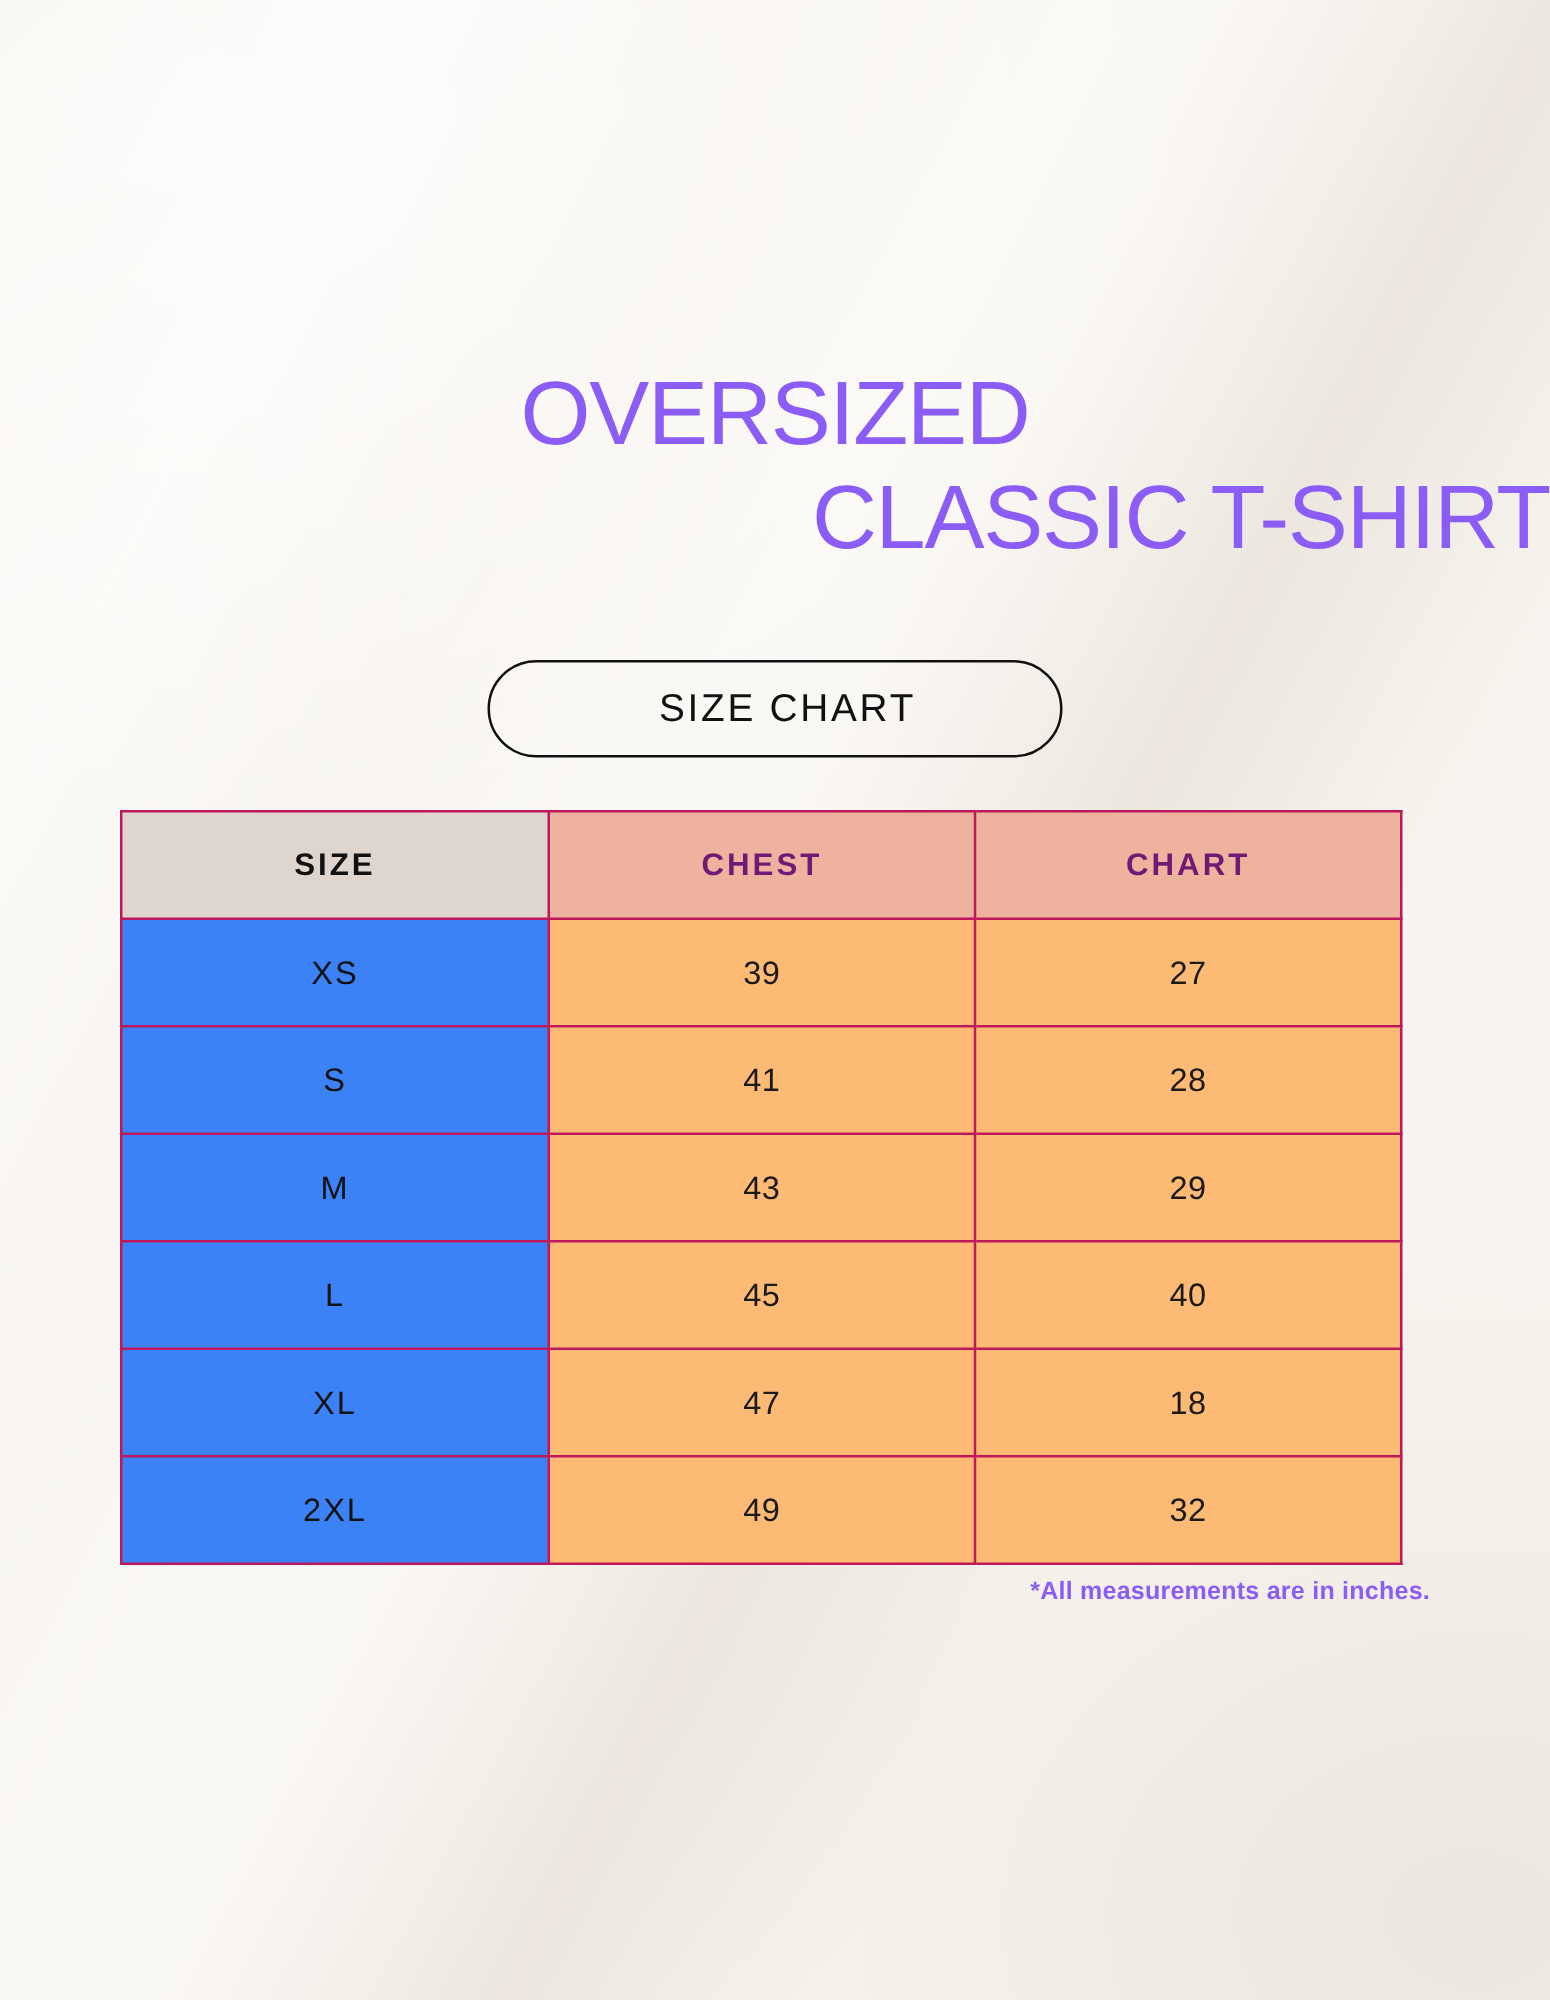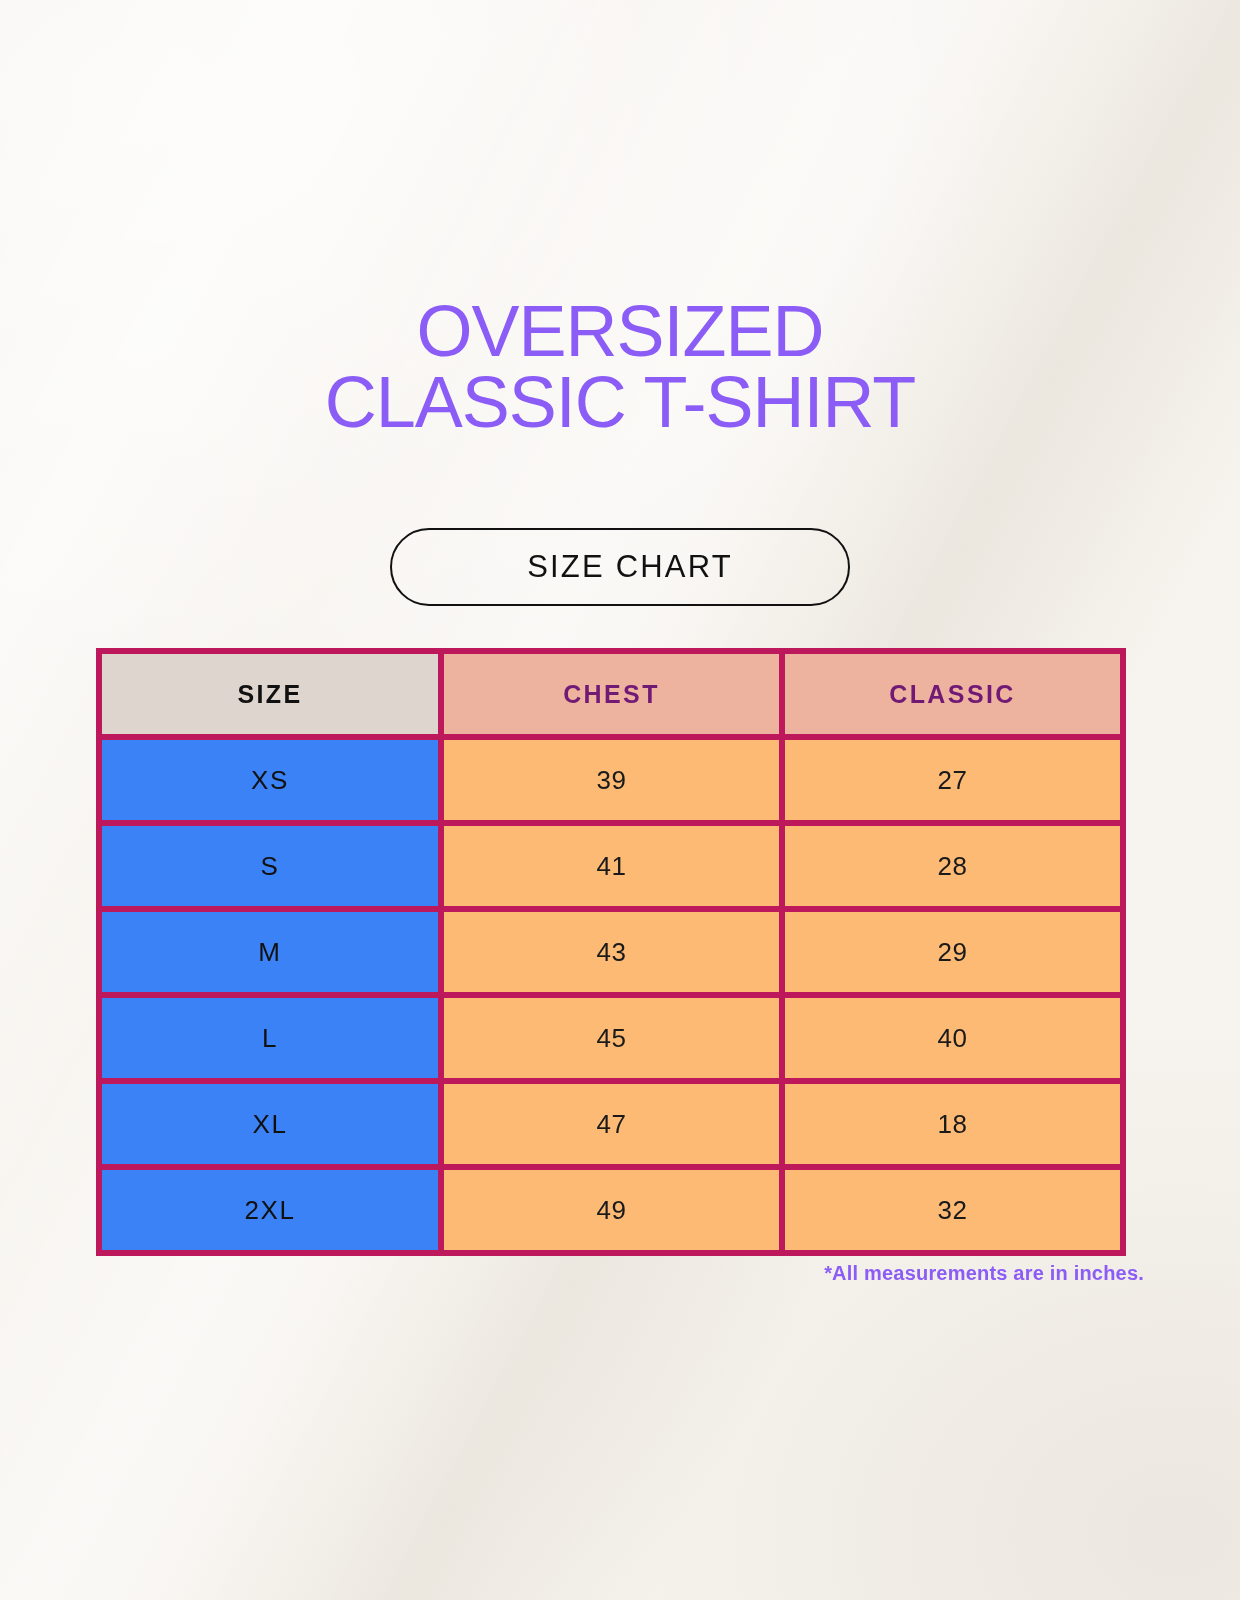--- a/index.html
+++ b/index.html
@@ -57,20 +57,22 @@
   }
   .title-line {
     font-size: 72px;
     line-height: 0.98;
     letter-spacing: -1px;
     font-weight: 400;
     color: #8b5cf6;
     white-space: nowrap;
   }
   .title-line.l2 {
+    margin-top: 12px;
+    text-align: right;
   }
 
   .pill {
     position: absolute;
     left: 50%;
     transform: translateX(-50%);
     top: 528px;
     width: 460px;
     height: 78px;
     border: 2.5px solid #111111;
@@ -99,21 +101,21 @@
     width: 1024px;
     border-collapse: collapse;
     table-layout: fixed;
   }
   table.size-table col.c-size   { width: 342px; }
   table.size-table col.c-chest  { width: 341px; }
   table.size-table col.c-length { width: 341px; }
 
   table.size-table th,
   table.size-table td {
-    border: 6px solid #be185d;
+    border: 2px solid #be185d;
     height: 86px;
     text-align: center;
     vertical-align: middle;
   }
 
   th.h-size {
     background: #ded5cf;
     font-size: 25px;
     letter-spacing: 2.4px;
     font-weight: 700;
@@ -176,21 +178,21 @@
     <table class="size-table">
       <colgroup>
         <col class="c-size">
         <col class="c-chest">
         <col class="c-length">
       </colgroup>
       <thead>
         <tr>
           <th class="h-size">SIZE</th>
           <th class="h-meas">CHEST</th>
-          <th class="h-meas">CLASSIC</th>
+          <th class="h-meas">CHART</th>
         </tr>
       </thead>
       <tbody>
         <tr>
           <td class="size-cell">XS</td>
           <td class="val-cell">39</td>
           <td class="val-cell">27</td>
         </tr>
         <tr>
           <td class="size-cell">S</td>

